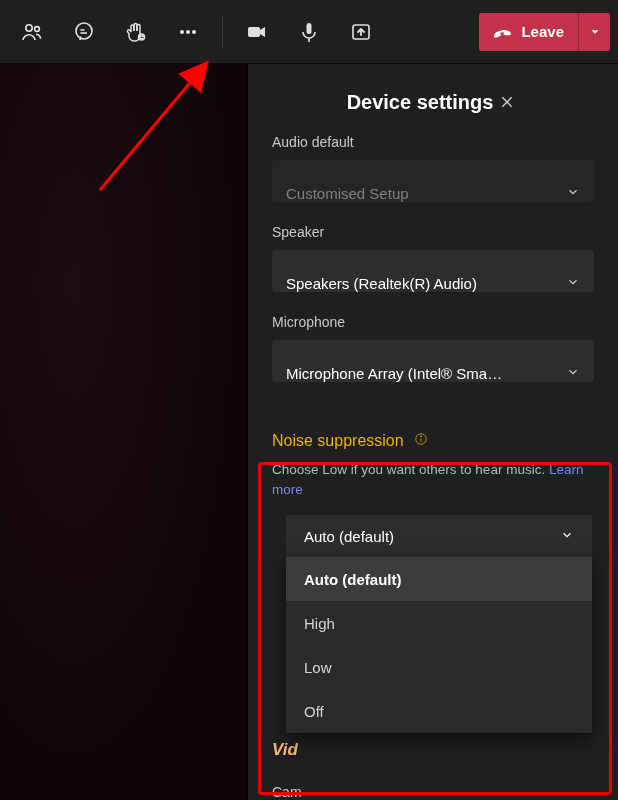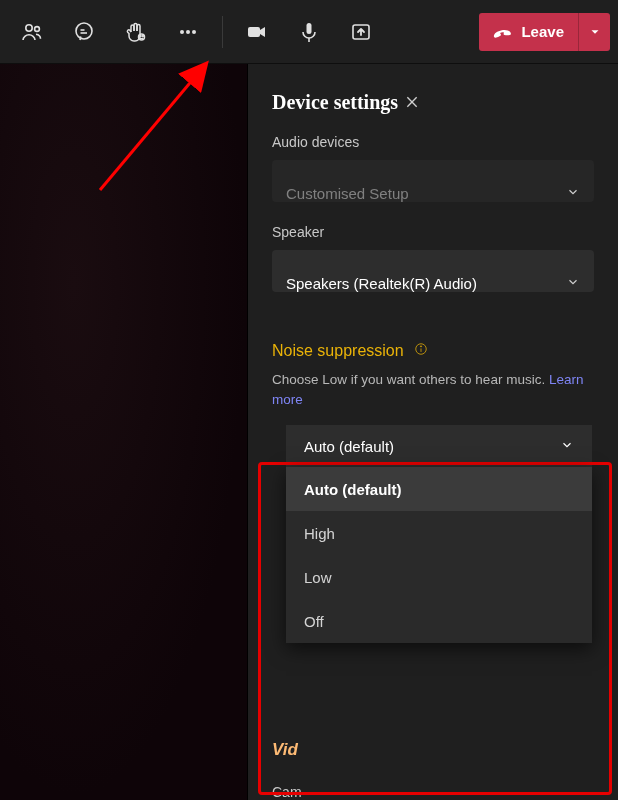--- a/index.html
+++ b/index.html
@@ -89,23 +89,22 @@
       right: 0;
       width: 371px;
       bottom: 0;
       background: #1f1f1f;
       border-left: 1px solid #000;
       padding: 0;
     }
     .panel-header {
       display: flex;
       align-items: center;
-      justify-content: flex-start;
+      justify-content: center;
       padding: 24px 22px 18px 24px;
-      font-family: Liberation Serif, serif;
     }
     .panel-title {
       font-size: 20px;
       font-weight: 700;
     }
     .close-btn {
       width: 28px; height: 28px;
       display: flex; align-items:center; justify-content:center;
       cursor: pointer;
       color:#cfcfcf;
@@ -345,21 +344,21 @@
     <div class="panel-title">Device settings</div>
     <div class="close-btn">
       <svg viewBox="0 0 24 24" fill="none" stroke="currentColor" stroke-width="2">
           <line x1="5" y1="5" x2="19" y2="19"></line>
           <line x1="19" y1="5" x2="5" y2="19"></line>
         </svg>
     </div>
   </div>
 
   <div class="section">
-    <div class="field-label">Audio devices</div>
+    <div class="field-label">Audio default</div>
     <div class="dropdown dim">
       <span class="ellipsis">Customised Setup</span>
       <span class="chev">
         <svg viewBox="0 0 24 24" fill="none" stroke="currentColor" stroke-width="2">
             <path d="M6 9l6 6 6-6"></path>
           </svg>
       </span>
     </div>
   </div>
 
@@ -368,20 +367,31 @@
     <div class="dropdown">
       <span class="ellipsis">Speakers (Realtek(R) Audio)</span>
       <span class="chev">
         <svg viewBox="0 0 24 24" fill="none" stroke="currentColor" stroke-width="2">
             <path d="M6 9l6 6 6-6"></path>
           </svg>
       </span>
     </div>
   </div>
 
+  <div class="section">
+    <div class="field-label">Microphone</div>
+    <div class="dropdown">
+      <span class="ellipsis">Microphone Array (Intel® Sma…</span>
+      <span class="chev">
+        <svg viewBox="0 0 24 24" fill="none" stroke="currentColor" stroke-width="2">
+            <path d="M6 9l6 6 6-6"></path>
+          </svg>
+      </span>
+    </div>
+  </div>
 
   <div class="ns-section" style="margin-top:50px;">
     <div class="ns-header">
       <span>Noise suppression</span>
       <span>
         <svg viewBox="0 0 24 24" fill="none" stroke="currentColor" stroke-width="1.6">
             <circle cx="12" cy="12" r="9"></circle>
             <line x1="12" y1="11" x2="12" y2="17"></line>
             <circle cx="12" cy="7.5" r="1" fill="currentColor"></circle>
           </svg>

